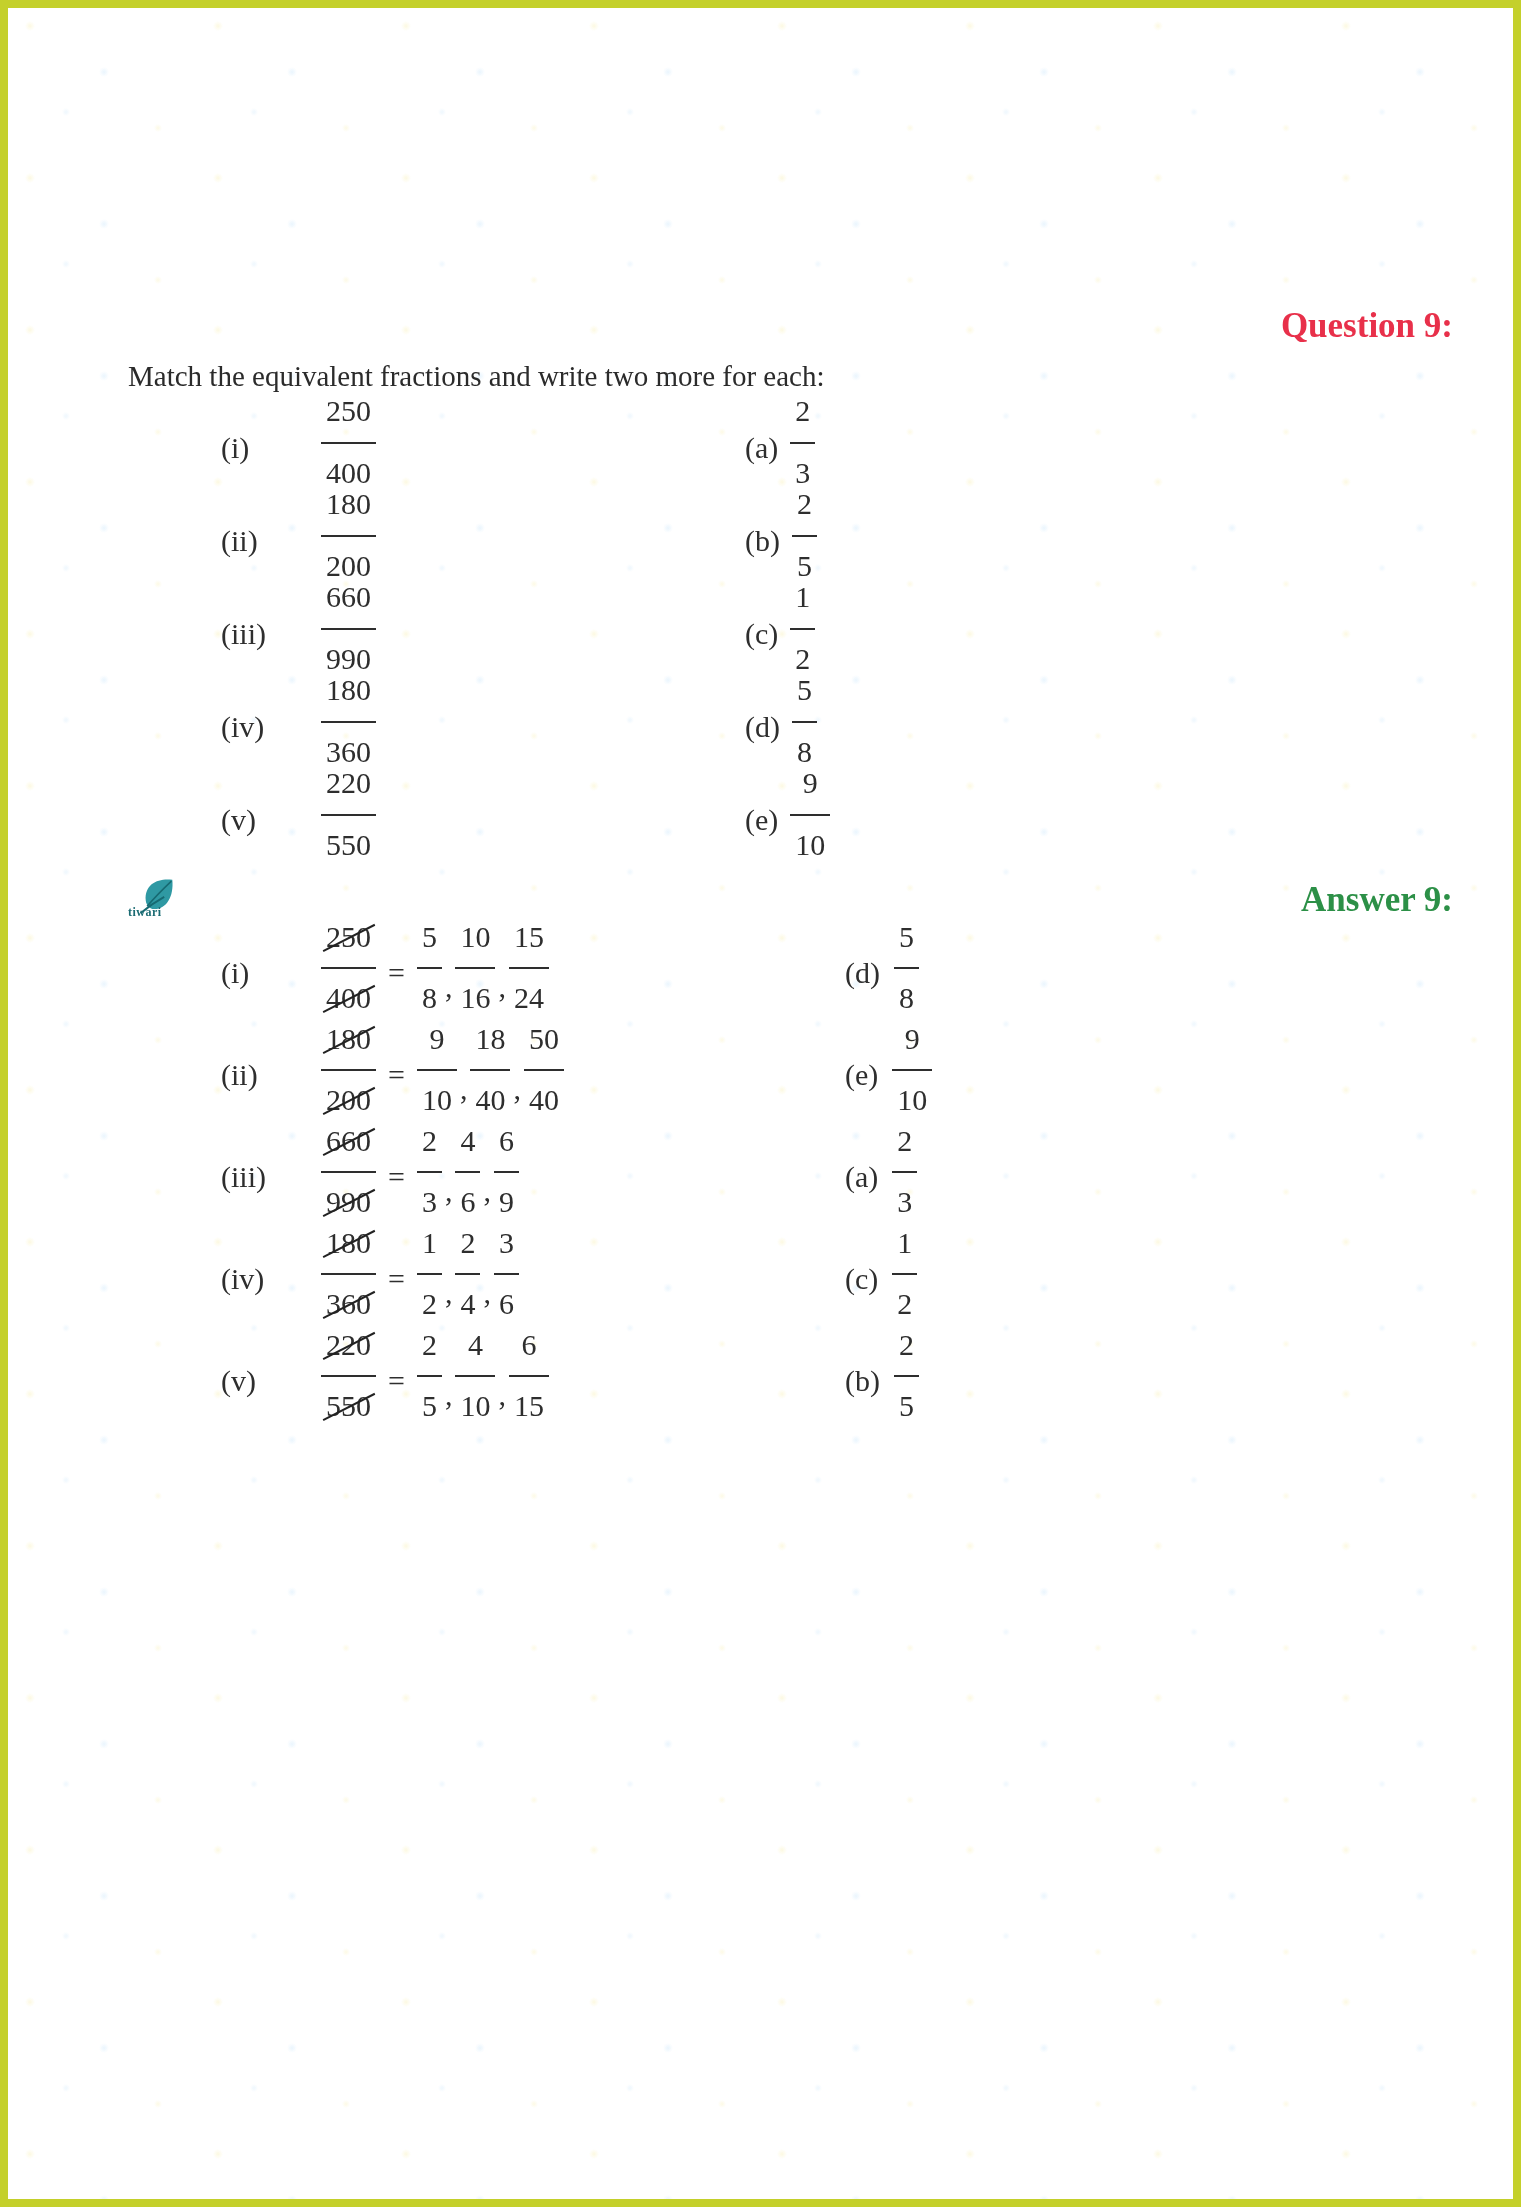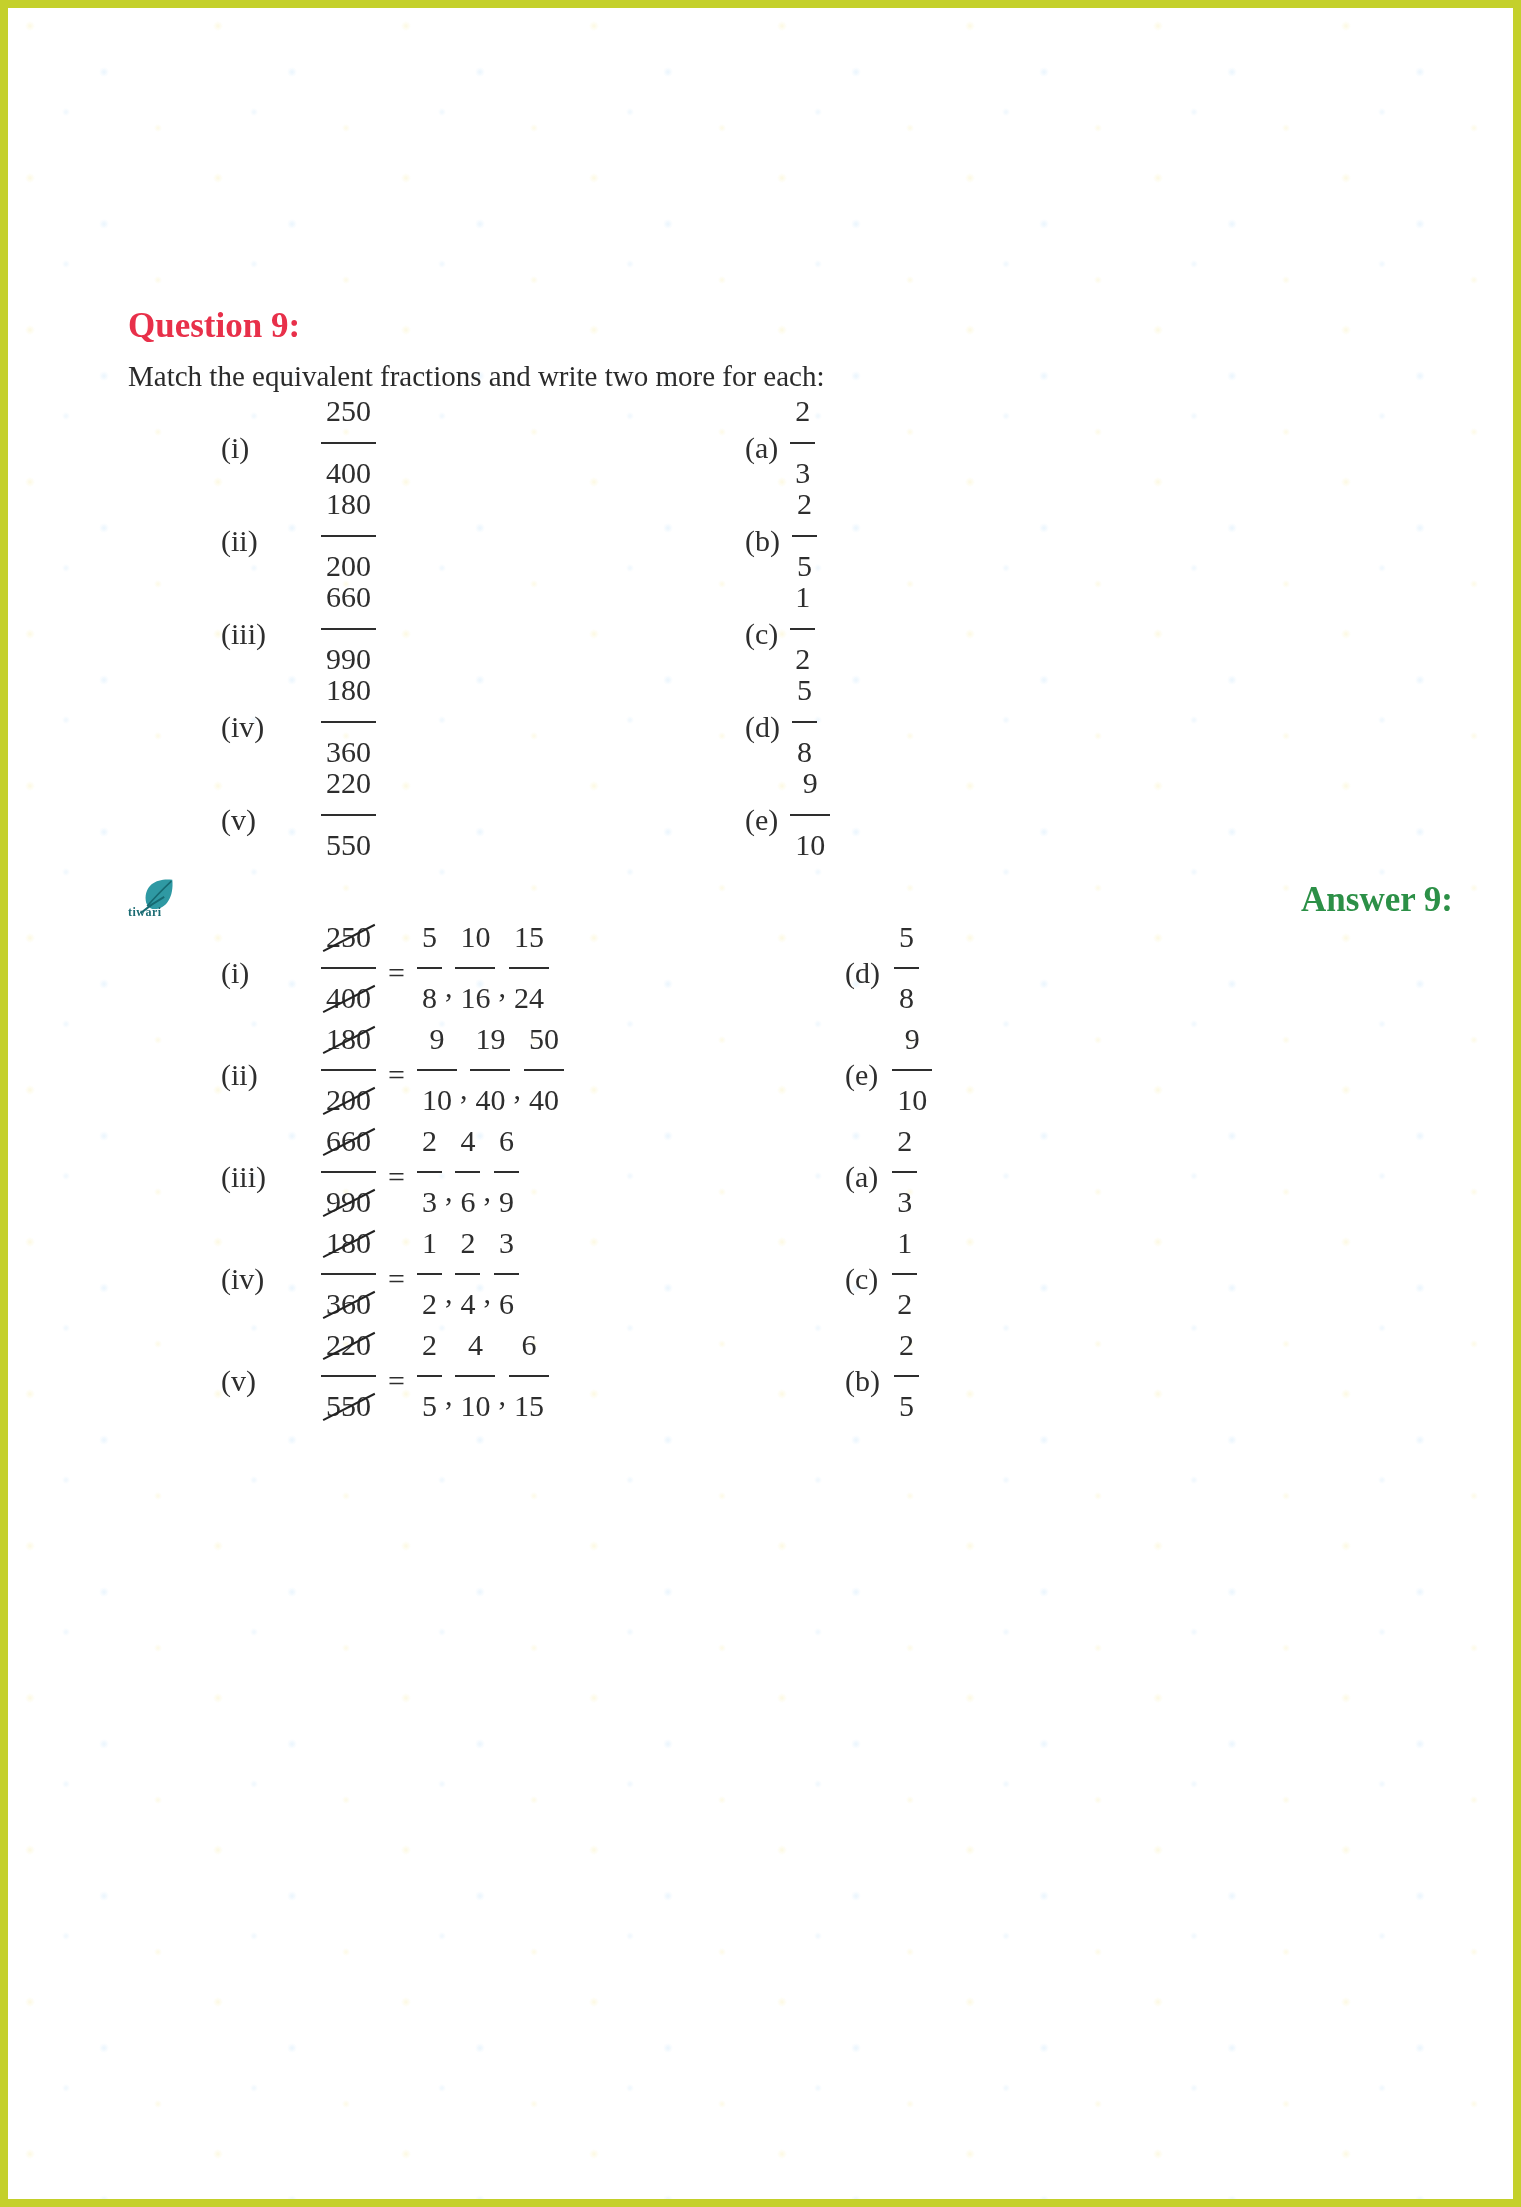--- a/index.html
+++ b/index.html
@@ -13,21 +13,21 @@
       radial-gradient(circle 4px at 22px 18px, rgba(250,242,190,.45), transparent 5px),
       radial-gradient(circle 4px at 96px 64px, rgba(198,228,250,.38), transparent 5px),
       radial-gradient(circle 3px at 150px 120px, rgba(250,242,190,.4), transparent 4px),
       radial-gradient(circle 3px at 58px 104px, rgba(198,228,250,.3), transparent 4px);
     background-size:188px 152px;
     overflow:hidden;
     font-family:"Liberation Serif","DejaVu Serif",serif;
     color:#2e2e2e;
   }
   .content{padding:300px 60px 0 120px;}
-  h1.qhead{font-size:35px;line-height:1;margin:0;font-weight:bold;color:#e8304a;}
+  h1.qhead{font-size:35px;line-height:1;margin:0;font-weight:bold;color:#e8304a;text-align:right;}
   p.intro{font-size:29px;line-height:1.15;margin:17px 0 0 0;color:#2b2b2b;}
   
   .fr{display:inline-flex;flex-direction:column;align-items:center;font-size:30px;line-height:1.12;color:#2e2e2e;gap:14px;}
   .fr .num{padding:0 5px;}
   .fr .den{padding:12px 5px;border-top:2px solid #2e2e2e;}
   
   .cancel{position:relative;display:inline-block;}
   .cancel::after{
     content:"";position:absolute;left:-14%;top:50%;width:128%;
     border-top:2.6px solid #222;transform:rotate(-27deg);
@@ -193,21 +193,21 @@
               <span class="num"><span class="cancel">180</span></span>
               <span class="den"><span class="cancel">200</span></span>
             </span>
           <span class="eq">=</span>
           <span class="fr">
               <span class="num">9</span>
               <span class="den">10</span>
             </span>
           <span class="comma">,</span>
           <span class="fr">
-              <span class="num">19</span>
+              <span class="num">18</span>
               <span class="den">40</span>
             </span>
           <span class="comma">,</span>
           <span class="fr">
               <span class="num">50</span>
               <span class="den">40</span>
             </span>
         </span>
         <span class="match">
           <span class="olab">(e)</span>

